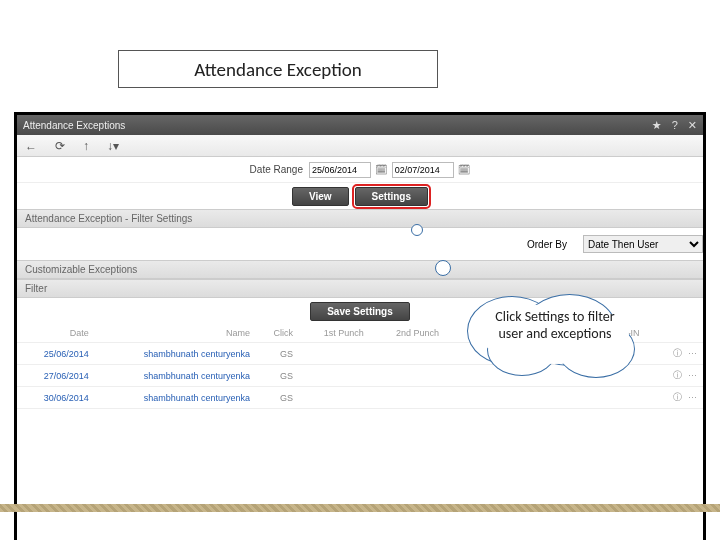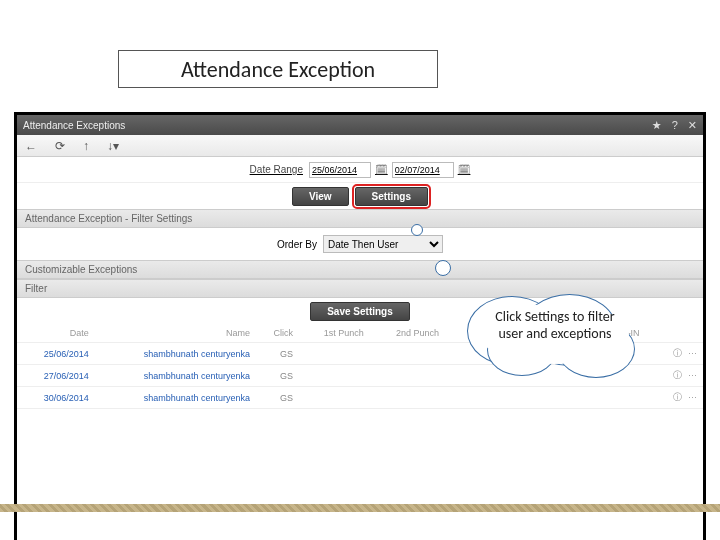--- a/index.html
+++ b/index.html
@@ -1,40 +1,40 @@
 <!DOCTYPE html>
 <html><head>
 <meta charset="utf-8">
 <style>
   * { box-sizing: border-box; margin: 0; padding: 0; }
   body { font-family: Arial, sans-serif; background: #fff; width: 720px; height: 540px; position: relative; overflow: hidden; }
   .slide { width: 720px; height: 540px; position: relative; background: #fff; }
-  .title-box { position: absolute; top: 50px; left: 118px; width: 320px; height: 38px; border: 1px solid #555; display: flex; align-items: center; justify-content: center; font-size: 22px; font-family: Calibri, sans-serif; color: #222; }
+  .title-box { position: absolute; top: 50px; left: 118px; width: 320px; height: 38px; border: 1px solid #555; display: flex; align-items: center; justify-content: center; font-size: 19px; font-family: Calibri, sans-serif; color: #222; }
   .logo { position: absolute; top: 44px; right: 30px; width: 130px; height: 38px; display: flex; align-items: flex-start; }
   .logo-bars { display:flex; gap:1px; margin-right:3px; margin-top:2px;}
   .logo-bars span { width:3px; background:#3a6ea5; display:block; }
   .logo-text { display:flex; flex-direction:column; line-height:1; }
   .logo-main { font-weight:bold; font-size:16px; color:#1f4e79; letter-spacing:1px; }
   .logo-sub { font-size:7px; color:#555; letter-spacing:0.3px; margin-top:2px;}
   .logo-sub .red { color:#b33; }
 
   .app { position:absolute; top:112px; left:14px; width:692px; height:432px; border:3px solid #000; background:#fff; overflow:hidden; }
   .app-titlebar { height:20px; background:linear-gradient(#666,#4a4a4a); color:#eee; font-size:10px; display:flex; align-items:center; padding:0 6px; }
   .app-titlebar .sp { flex:1; }
   .app-titlebar .ticon { margin-left:10px; font-size:11px; color:#ddd; }
   .app-toolbar { height:22px; background:linear-gradient(#f8f8f8,#e9e9e9); border-bottom:1px solid #ccc; display:flex; align-items:center; padding:0 8px; gap:18px; font-size:12px; color:#555;}
-  .app-range { height:26px; display:flex; align-items:center; justify-content:center; font-size:10px; gap:4px; border-bottom:1px solid #eee;text-decoration:underline;}
+  .app-range { height:26px; display:flex; align-items:center; justify-content:center; font-size:10px; gap:4px; border-bottom:1px solid #eee;}
   .app-range label { color:#444; margin-right:2px;}
   .app-range input { width:62px; height:16px; font-size:9px; border:1px solid #bbb; padding:0 2px;}
   .cal-icon { font-size:10px; color:#555; }
   .btn-row { height:26px; display:flex; align-items:center; justify-content:center; gap:6px; position:relative;}
   .btn { background:linear-gradient(#666,#444); color:#fff; border:1px solid #333; font-size:10px; padding:3px 16px; border-radius:2px; cursor:pointer;font-weight:bold;}
   .btn.settings { outline:2px solid #d22; outline-offset:1px;}
   .section-hdr { background:linear-gradient(#eaeaea,#dcdcdc); border-top:1px solid #ccc; border-bottom:1px solid #ccc; font-size:10px; color:#666; padding:3px 8px;}
-  .orderby { height:32px; display:flex; align-items:center; justify-content:center; font-size:10px; gap:6px;}
+  .orderby { height:32px; display:flex; align-items:center; justify-content:flex-end; font-size:10px; gap:16px;}
   .orderby select { font-size:10px; height:18px; width:120px; border:1px solid #bbb;}
   .save-row { height:26px; display:flex; align-items:center; justify-content:center;}
   .grid { width:100%; font-size:9px; border-collapse:collapse;}
   .grid th, .grid td { border-bottom:1px solid #eee; padding:4px 6px; text-align:right; color:#888;}
   .grid th { color:#999; font-weight:normal; font-size:9px; cursor:pointer;}
   .grid .link { color:#2960b5; cursor:pointer;}
   .grid .actions { text-align:right; color:#999; }
   .grid .actions span { margin-left:6px; cursor:pointer;}
 
   .callout { position:absolute; top:290px; left:467px; width:175px; height:90px; }

